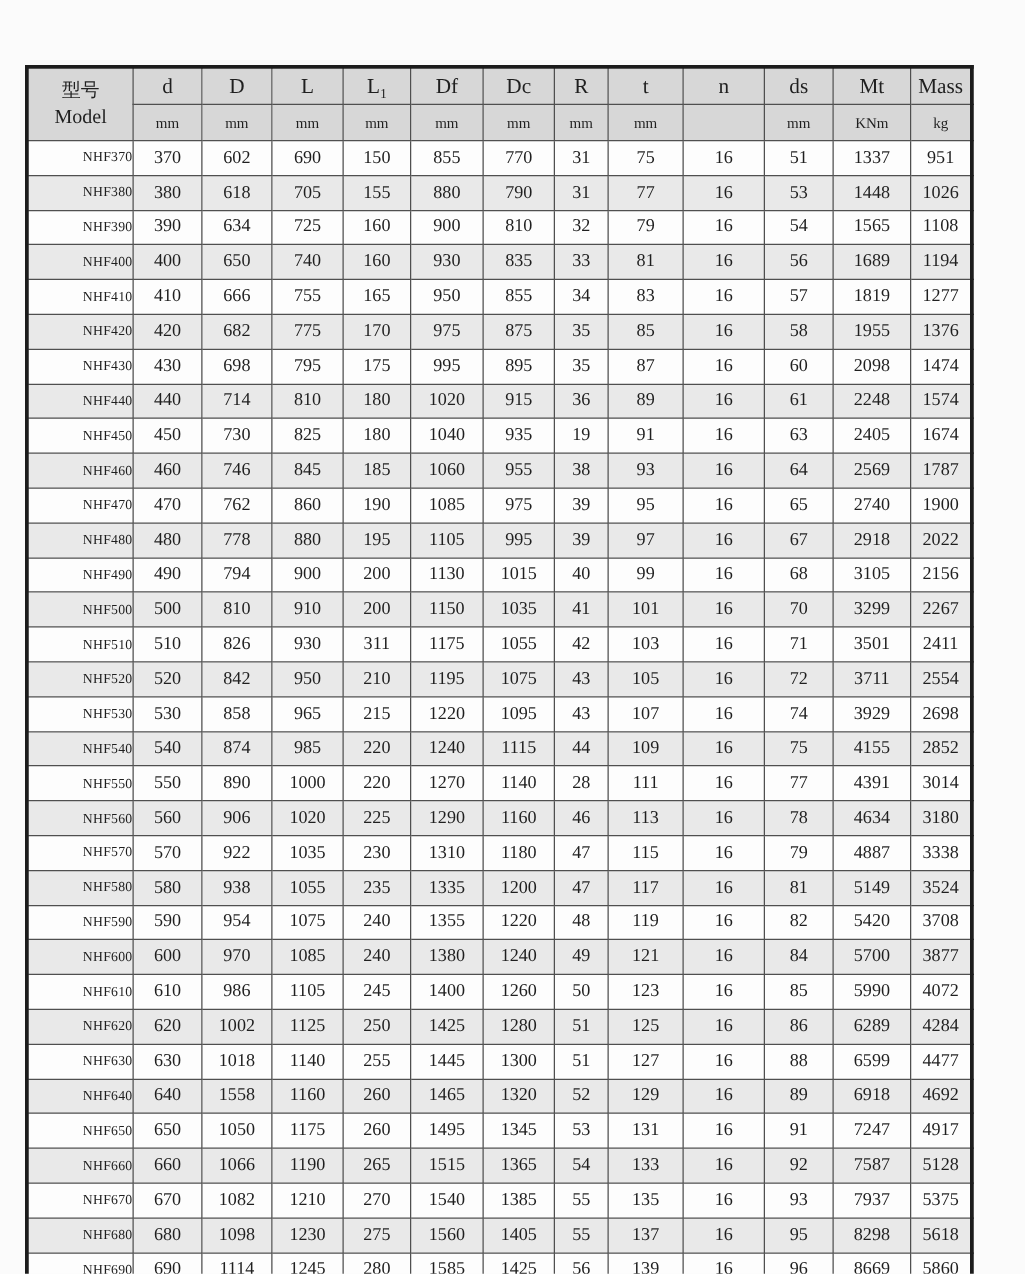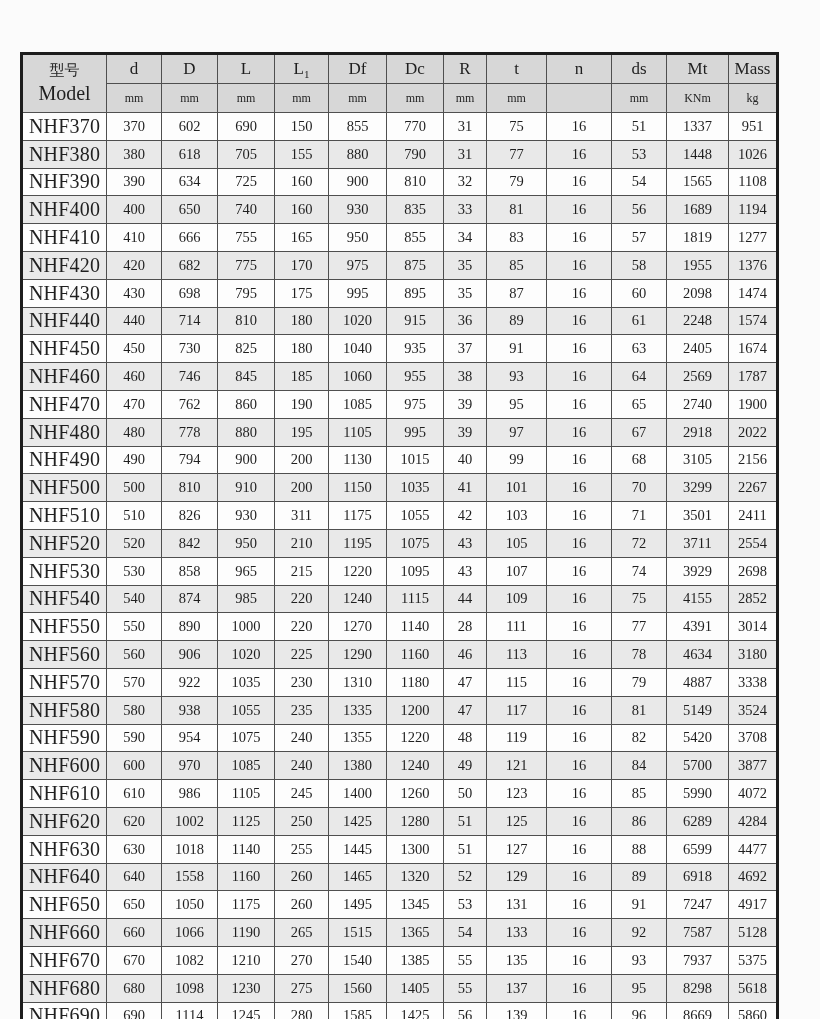--- a/index.html
+++ b/index.html
@@ -52,36 +52,37 @@
   }
   .spec-table thead tr.unit-row th {
     font-size: 12px;
     height: 28px;
   }
   .spec-table th.model-head {
     font-size: 15px;
     line-height: 1.35;
   }
   .spec-table th.model-head .cn { font-size: 15px; }
-  .spec-table th.model-head .en { font-size: 20px; }
+  .spec-table th.model-head .en { font-size: 16px; }
   .spec-table thead th sub {
     font-size: 11px;
     line-height: 0;
   }
   .spec-table tbody tr { height: 27.8px; }
   .spec-table tbody td {
     background: var(--row-bg);
     font-size: 14.5px;
   }
   .spec-table tbody tr:nth-child(even) td {
     background: var(--row-alt-bg);
   }
   .spec-table tbody td.model-cell {
-    font-size: 20px;
+    font-size: 11px;
     letter-spacing: 0.2px;
+    text-align: right;
   }
 </style>
 </head>
 <body>
 
 <div class="page">
   <table class="spec-table">
     <colgroup>
       <col style="width:85px">
       <col style="width:55px">
@@ -253,21 +254,21 @@
           <td>1574</td>
         </tr>
         <tr>
           <td class="model-cell">NHF450</td>
           <td>450</td>
           <td>730</td>
           <td>825</td>
           <td>180</td>
           <td>1040</td>
           <td>935</td>
-          <td>37</td>
+          <td>19</td>
           <td>91</td>
           <td>16</td>
           <td>63</td>
           <td>2405</td>
           <td>1674</td>
         </tr>
         <tr>
           <td class="model-cell">NHF460</td>
           <td>460</td>
           <td>746</td>

